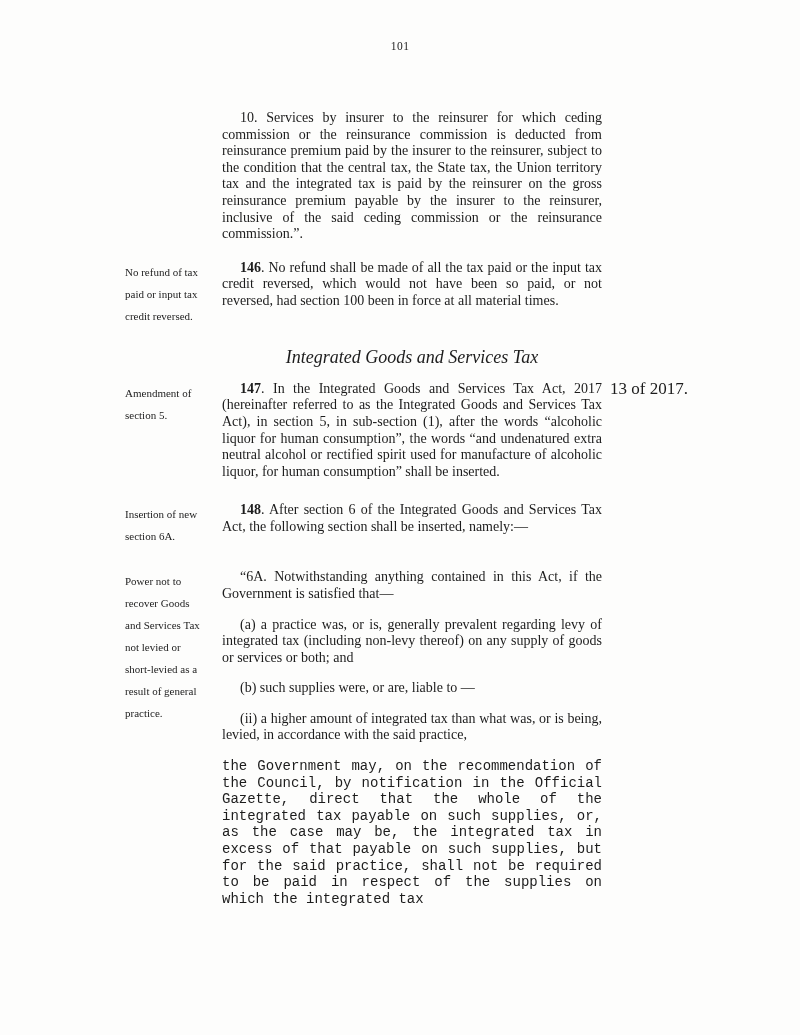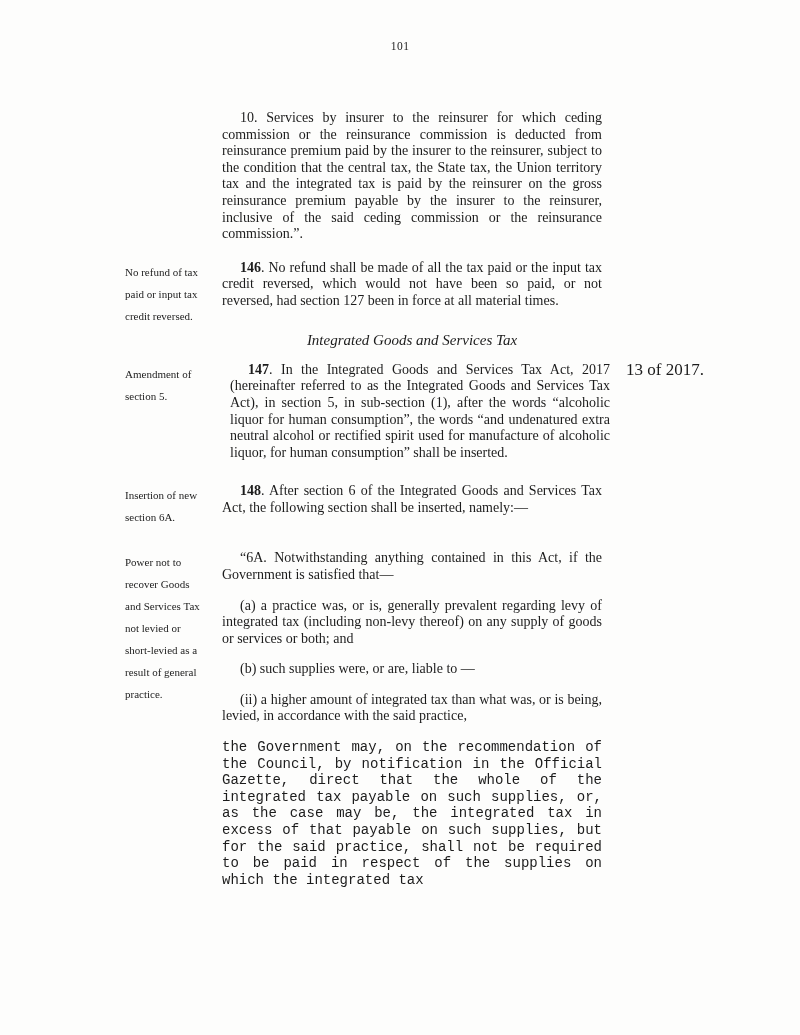--- a/index.html
+++ b/index.html
@@ -61,26 +61,26 @@
     text-align: justify;
   }
   .indent { text-indent: 18px; }
   .q1 { margin-left: 16px; }
   .q2 { margin-left: 32px; }
   .q3 { margin-left: 48px; }
   .secnum { font-weight: bold; }
   .heading {
     font-style: italic;
     text-align: center;
-    font-size: 15px;
-    margin: 5px 0 13px 0;
+    font-size: 18px;
+    margin: 20px 0 13px 0;
   }
   .mb-quote   { margin-bottom: 17px; }
   .mb-row146  { margin-bottom: 0; }
-  .mb-row147  { margin-bottom: 22px; gap: 8px; }
+  .mb-row147  { margin-bottom: 22px; }
   .mb-row148  { margin-bottom: 22px; }
   .para-gap   { margin-bottom: 14px !important; }
   .para-end   { margin-bottom: 0 !important; font-family: Liberation Mono, monospace; }
 </style>
 </head>
 <body>
 
 <div class="page">
 
   <div class="page-number">101</div>
@@ -91,21 +91,21 @@
       <div class="col-margin"></div>
       <div class="col-body">
         <p class="q1 indent">10. Services by insurer to the reinsurer for which ceding commission or the reinsurance commission is deducted from reinsurance premium paid by the insurer to the reinsurer, subject to the condition that the central tax, the State tax, the Union territory tax and the integrated tax is paid by the reinsurer on the gross reinsurance premium payable by the insurer to the reinsurer, inclusive of the said ceding commission or the reinsurance commission.”.</p>
       </div>
       <div class="col-right"></div>
     </div>
 
     <div class="row mb-row146">
       <div class="col-margin">No refund of tax paid or input tax credit reversed.</div>
       <div class="col-body">
-        <p class="indent"><span class="secnum">146</span><span>.  No refund shall be made of all the tax paid or the input tax credit reversed, which would not have been so paid, or not reversed, had section 127 been in force at all material times.</span></p>
+        <p class="indent"><span class="secnum">146</span><span>.  No refund shall be made of all the tax paid or the input tax credit reversed, which would not have been so paid, or not reversed, had section 100 been in force at all material times.</span></p>
       </div>
       <div class="col-right"></div>
     </div>
 
     <div class="row">
       <div class="col-margin"></div>
       <div class="col-body">
         <div class="heading">Integrated Goods and Services Tax</div>
       </div>
       <div class="col-right"></div>

